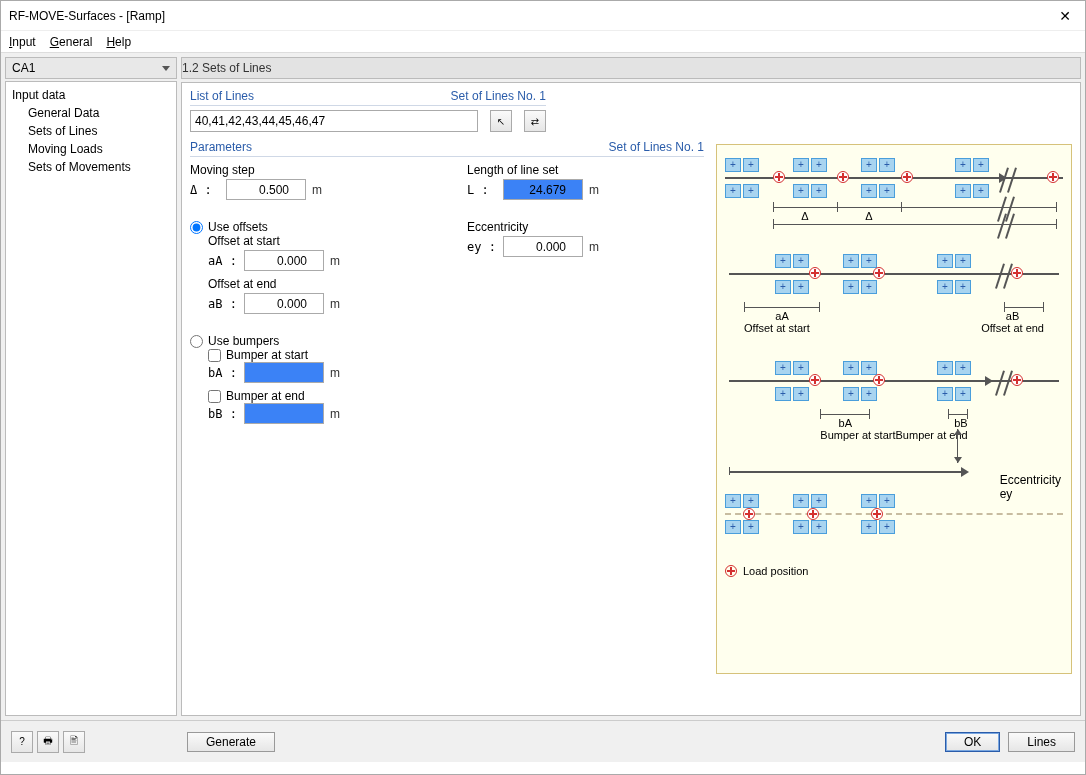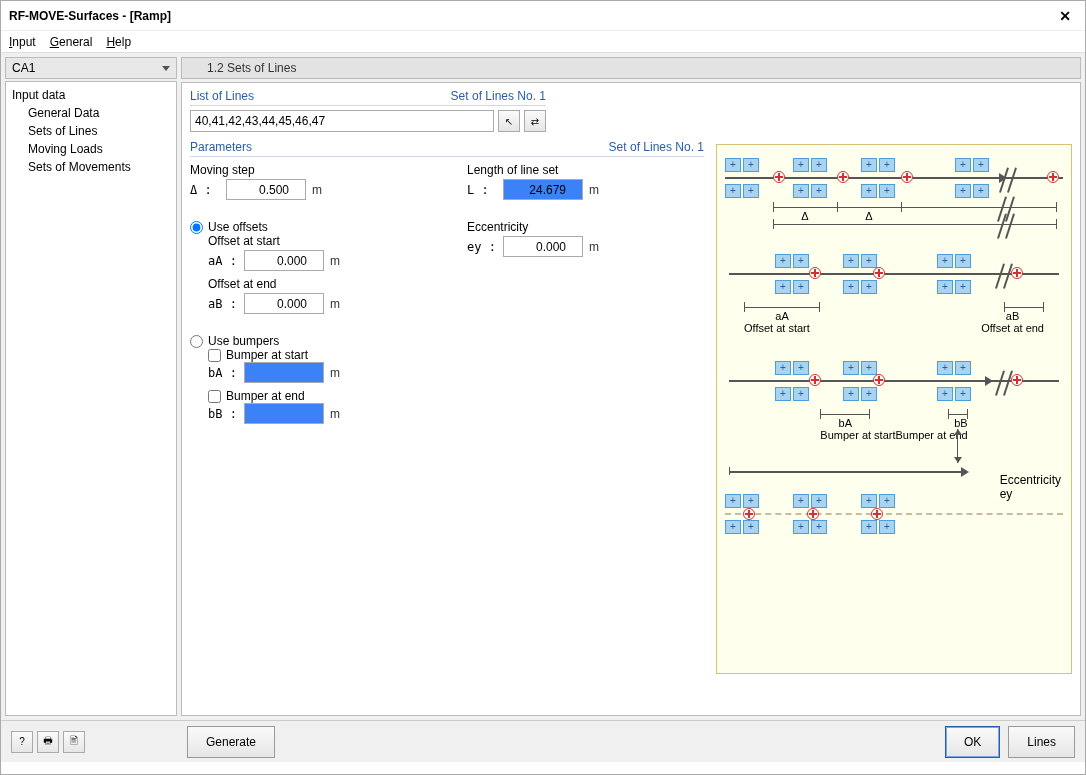--- a/index.html
+++ b/index.html
@@ -1,46 +1,46 @@
 <!DOCTYPE html>
 <html><head>
 <meta charset="utf-8">
 <style>
 *{box-sizing:border-box;margin:0;padding:0;font-family:"Segoe UI",Tahoma,sans-serif;font-size:12px;}
 body{background:#fff;width:1086px;height:775px;overflow:hidden;border:1px solid #aaa;}
-.titlebar{height:30px;background:#fff;display:flex;align-items:center;padding:0 8px;border-bottom:1px solid #eee;font-weight:bold;}
+.titlebar{height:30px;background:#fff;display:flex;align-items:center;padding:0 8px;border-bottom:1px solid #eee;}
 .titlebar .title{flex:1;}
 .titlebar .close{font-size:14px;cursor:pointer;padding:0 6px;}
 .menubar{height:22px;background:#fff;display:flex;align-items:center;padding:0 8px;gap:14px;border-bottom:1px solid #ddd;}
 .menubar span{cursor:pointer;}
 .menubar span::first-letter{text-decoration:underline;}
 .main{display:flex;height:667px;background:#f0f0f0;padding:4px;gap:4px;}
 .sidebar{width:172px;display:flex;flex-direction:column;gap:2px;}
 .combo{background:#e8e8e8;border:1px solid #bbb;height:22px;display:flex;align-items:center;padding:0 6px;position:relative;}
 .combo::after{content:"";position:absolute;right:6px;top:8px;border-left:4px solid transparent;border-right:4px solid transparent;border-top:5px solid #555;}
 .tree{background:#fff;border:1px solid #bbb;flex:1;padding:4px 0;}
 .tree .root{padding:2px 6px;}
 .tree .item{padding:2px 6px 2px 22px;cursor:pointer;}
 .content{flex:1;display:flex;flex-direction:column;gap:3px;}
-.heading{background:#e3e3e3;border:1px solid #bbb;padding:3px 25px;color:#333;}
+.heading{background:#e3e3e3;border:1px solid #bbb;padding:3px 0;color:#333;}
 .panel{background:#fff;border:1px solid #bbb;flex:1;padding:6px 8px;display:flex;flex-direction:column;gap:8px;}
 .toprow{display:flex;gap:12px;}
 .leftcol{flex:1;min-width:0;}
 .rightcol{width:356px;}
 .grptitle{color:#2a5caa;font-size:11px;border-bottom:1px solid #cfd8e6;padding-bottom:2px;margin-bottom:4px;display:flex;justify-content:space-between;}
 .setlinehdr{display:flex;align-items:center;gap:4px;}
 .selbox{width:50px;height:22px;background:#0a4d9e;color:#fff;display:flex;align-items:center;padding:0 4px;border:1px solid #888;position:relative;}
 .selbox::after{content:"";position:absolute;right:4px;top:8px;border-left:3px solid transparent;border-right:3px solid transparent;border-top:4px solid #333;background:#e8e8e8;width:0;height:0;}
 .selbox .dd{position:absolute;right:0;top:0;bottom:0;width:14px;background:#e8e8e8;border-left:1px solid #888;}
 .txtinput{height:22px;border:1px solid #aaa;padding:0 4px;background:#fff;}
 .setname{flex:1;}
 .navbtn,.iconbtn{width:22px;height:22px;border:1px solid #aaa;background:linear-gradient(#fafafa,#e6e6e6);display:flex;align-items:center;justify-content:center;cursor:pointer;font-size:10px;}
 .navpair{display:flex;}
 .navpair .navbtn:first-child{border-right:none;}
-.listlines{display:flex;align-items:flex-start;gap:4px;}
+.listlines{display:flex;align-items:flex-start;gap:12px;}
 .listlines input{flex:1;}
 .params{display:flex;gap:40px;margin-top:6px;position:relative;}
 .paramcol{flex:1;}
 .fld{margin-bottom:6px;}
 .fldlabel{display:block;margin-bottom:2px;}
 .fldrow{display:flex;align-items:center;gap:6px;}
 .fldsym{width:30px;text-align:left;font-family:"Segoe UI",monospace;}
 .spin{width:80px;height:21px;border:1px solid #aaa;text-align:right;padding-right:16px;position:relative;background:#fff;}
 .spin.ro{background:#3b82f6;}
 .spin::after{content:"";position:absolute;right:1px;top:1px;bottom:1px;width:12px;background:linear-gradient(#fafafa,#e6e6e6);border-left:1px solid #ccc;}
@@ -66,21 +66,21 @@
 .dimtick{position:absolute;width:1px;height:10px;background:#555;top:-5px;}
 .dimlabel{text-align:center;font-size:11px;margin-top:0;}
 .smalllabel{font-size:11px;}
 .legend{display:flex;align-items:center;gap:6px;margin-top:4px;}
 .lnode{position:relative;width:12px;height:12px;border:1.5px solid #d43030;border-radius:50%;display:inline-block;}
 .lnode::before,.lnode::after{content:"";position:absolute;background:#d43030;}
 .lnode::before{left:4px;top:1px;width:1.5px;height:8px;}
 .lnode::after{top:4px;left:1px;height:1.5px;width:8px;}
 .bottombar{height:42px;background:#f0f0f0;border-top:1px solid #ccc;display:flex;align-items:center;padding:0 10px;gap:6px;}
 .bottombar .spacer{width:170px;display:flex;gap:4px;}
-.genbtn,.okbtn,.cancelbtn{height:32px;border:1px solid #999;background:linear-gradient(#fafafa,#e6e6e6);padding:0 18px;cursor:pointer;}
+.genbtn,.okbtn,.cancelbtn{height:20px;border:1px solid #999;background:linear-gradient(#fafafa,#e6e6e6);padding:0 18px;cursor:pointer;}
 .okbtn{border:1px solid #2a5caa;box-shadow:0 0 0 1px #7aa7e0 inset;}
 .rightbtns{margin-left:auto;display:flex;gap:8px;}
 .sqgap{width:30px;}
 .sqgap2{width:56px;}
 .dashline{height:0;border-top:2px dashed #c8bca0;margin:4px 0;position:relative;}
 .eccarrow{position:absolute;right:100px;height:34px;width:10px;top:-38px;}
 .eccarrow::before{content:"";position:absolute;left:4px;top:0;bottom:0;width:1px;background:#555;}
 .eccarrow .ah{position:absolute;left:1px;border-left:4px solid transparent;border-right:4px solid transparent;}
 .eccarrow .ah.up{top:0;border-bottom:6px solid #555;}
 .eccarrow .ah.dn{bottom:0;border-top:6px solid #555;}
@@ -408,20 +408,24 @@
                   <span class="sq"></span>
                   <span class="sqgap"></span>
                   <span class="sq"></span>
                   <span class="sq"></span>
                   <span class="sqgap"></span>
                   <span class="sq"></span>
                   <span class="sq"></span>
                 </div>
             </div>
 
+            <div class="legend">
+              <span class="lnode"></span>
+              <span class="smalllabel">Load position</span>
+            </div>
           </div>
         </div>
       </div>
     </div>
   </div>
 </div>
 
 <div class="bottombar">
   <div class="spacer">
     <div class="iconbtn">?</div>

